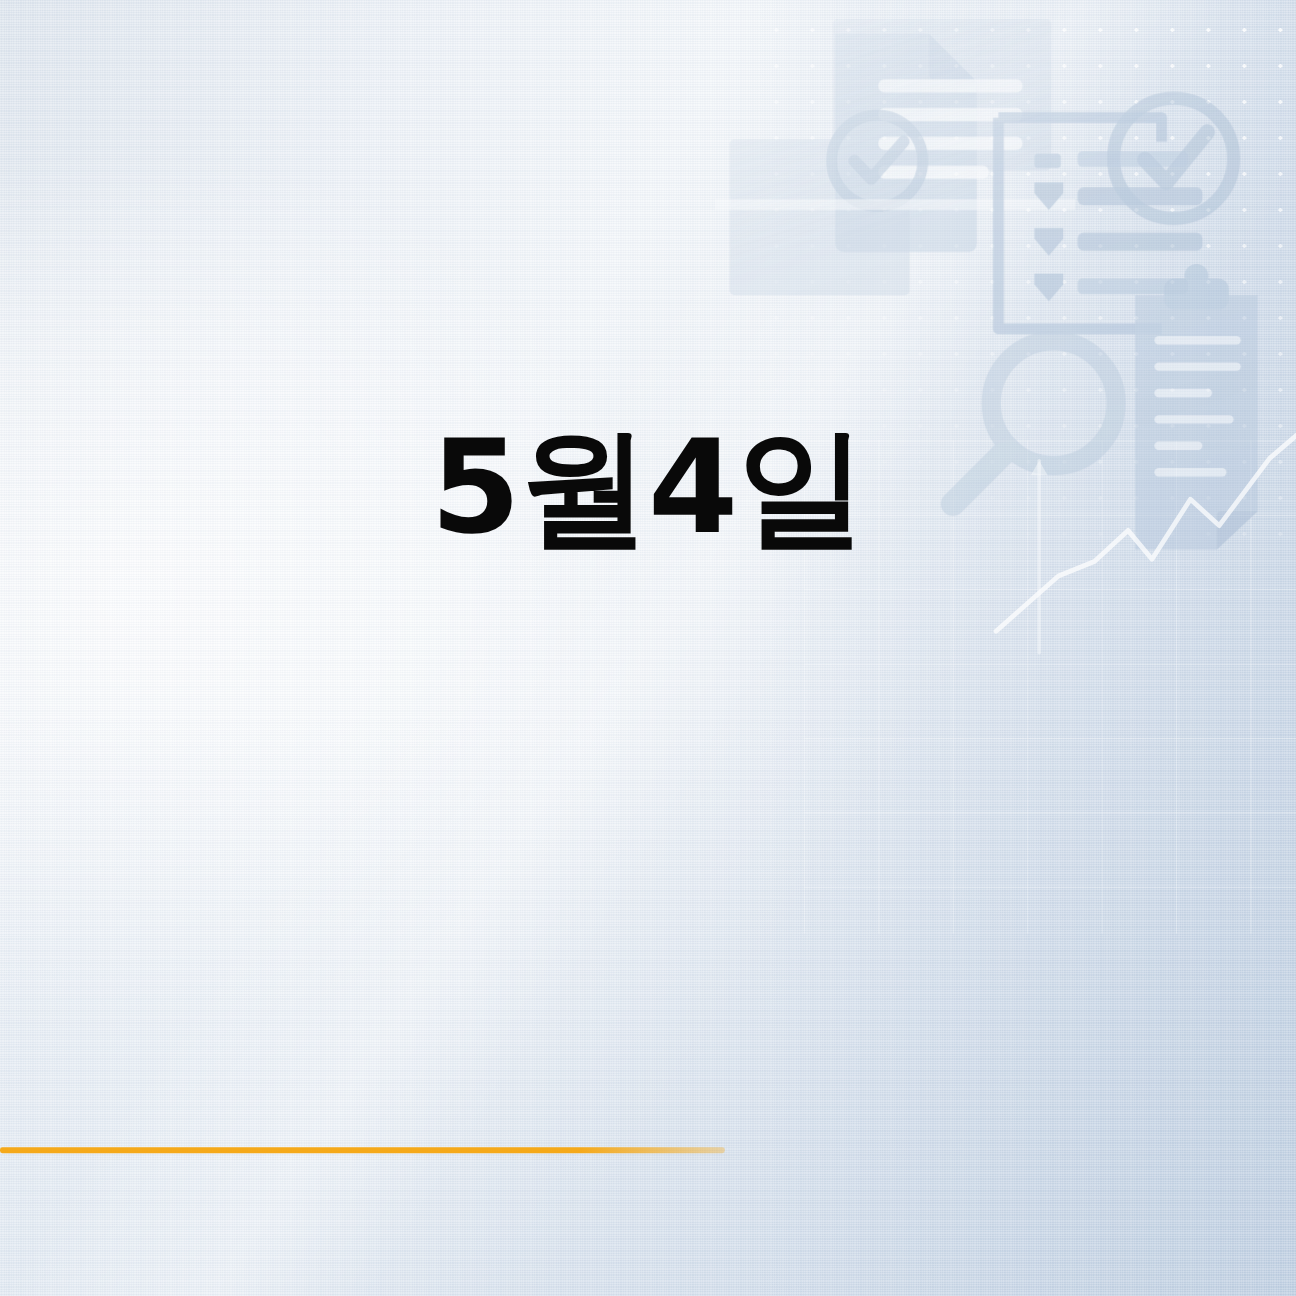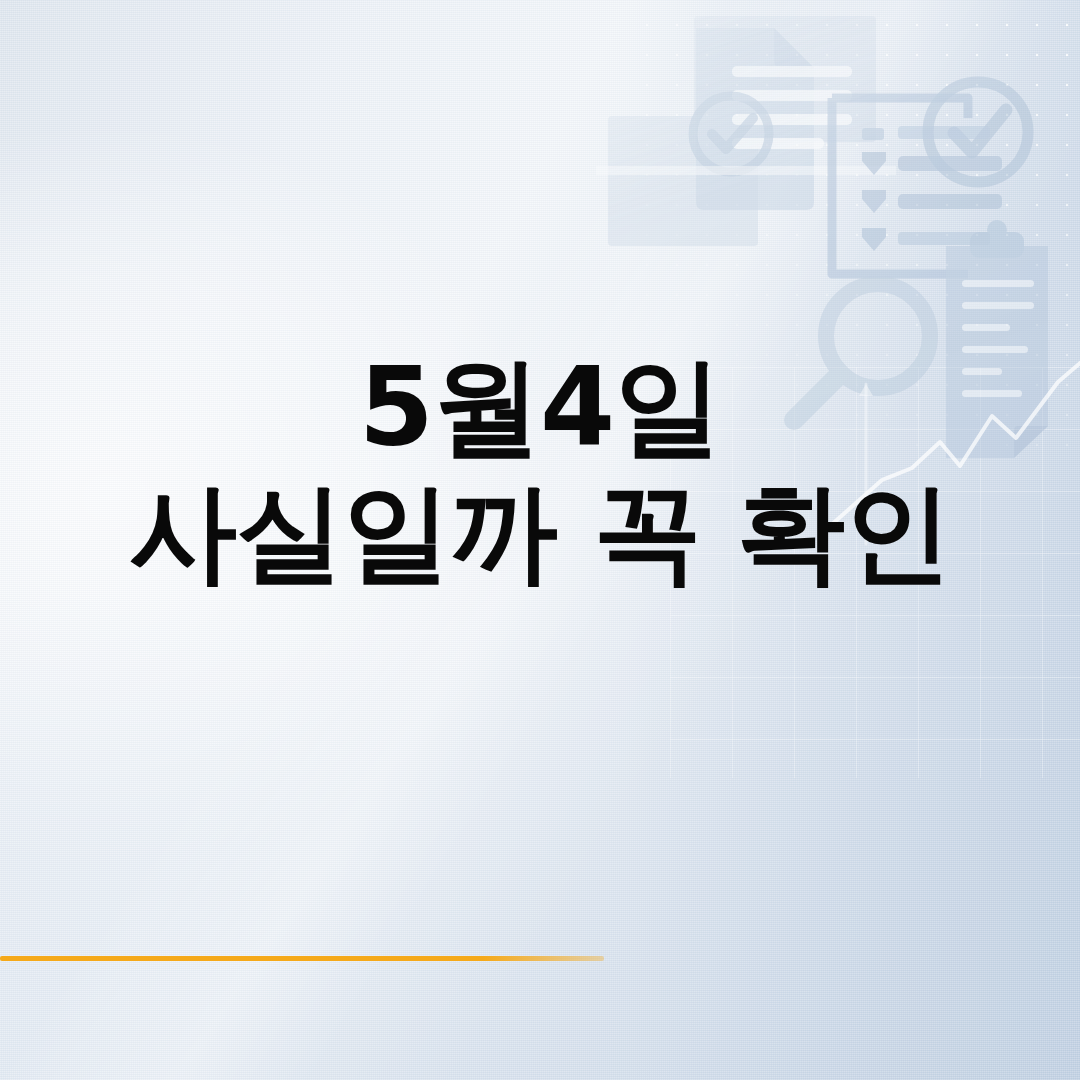--- a/index.html
+++ b/index.html
@@ -226,18 +226,17 @@
   </svg>
 
   <svg id="chartline" viewBox="0 0 270 230">
     <polyline points="10,196 62,150 92,138 120,112 140,136 172,86 196,108 238,52 266,28" fill="none" stroke="#ffffff" stroke-width="4" stroke-linecap="round" stroke-linejoin="round" opacity="0.80"></polyline>
     <line x1="46" y1="214" x2="46" y2="54" stroke="#ffffff" stroke-width="3" opacity="0.45" stroke-linecap="round"></line>
     <path d="M46 54 l-7 12 h14 z" fill="#ffffff" opacity="0.45"></path>
   </svg>
 
   <div id="headline" style="color: rgb(9, 9, 9);">
     <span class="tline">5월4일</span>
-    <span class="tline">사실일까 꼭 확인</span>
   </div>
 
   <div id="accent-rule" style="background: linear-gradient(to right, rgb(245, 169, 26) 0%, rgb(245, 169, 26) 80%, rgba(245, 169, 26, 0.35) 100%);"></div>
 
 </div>
 
 </body></html>

